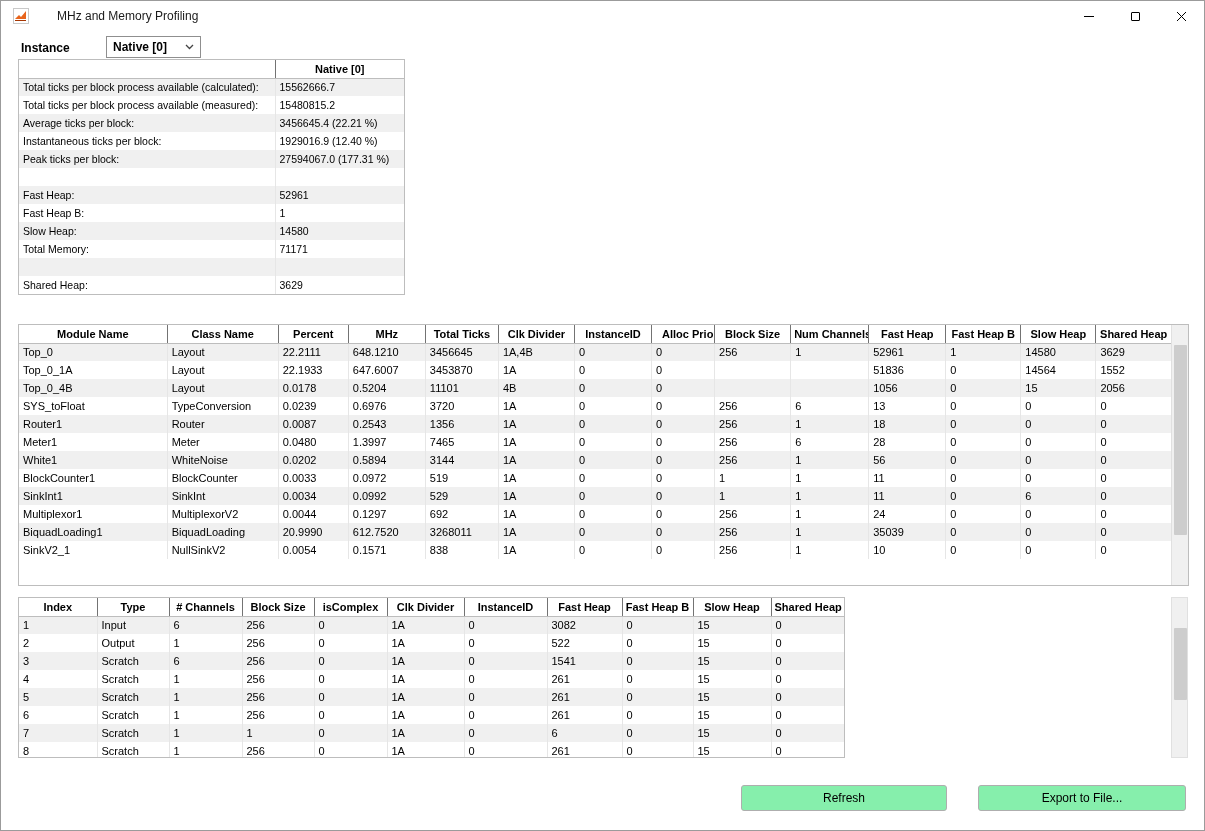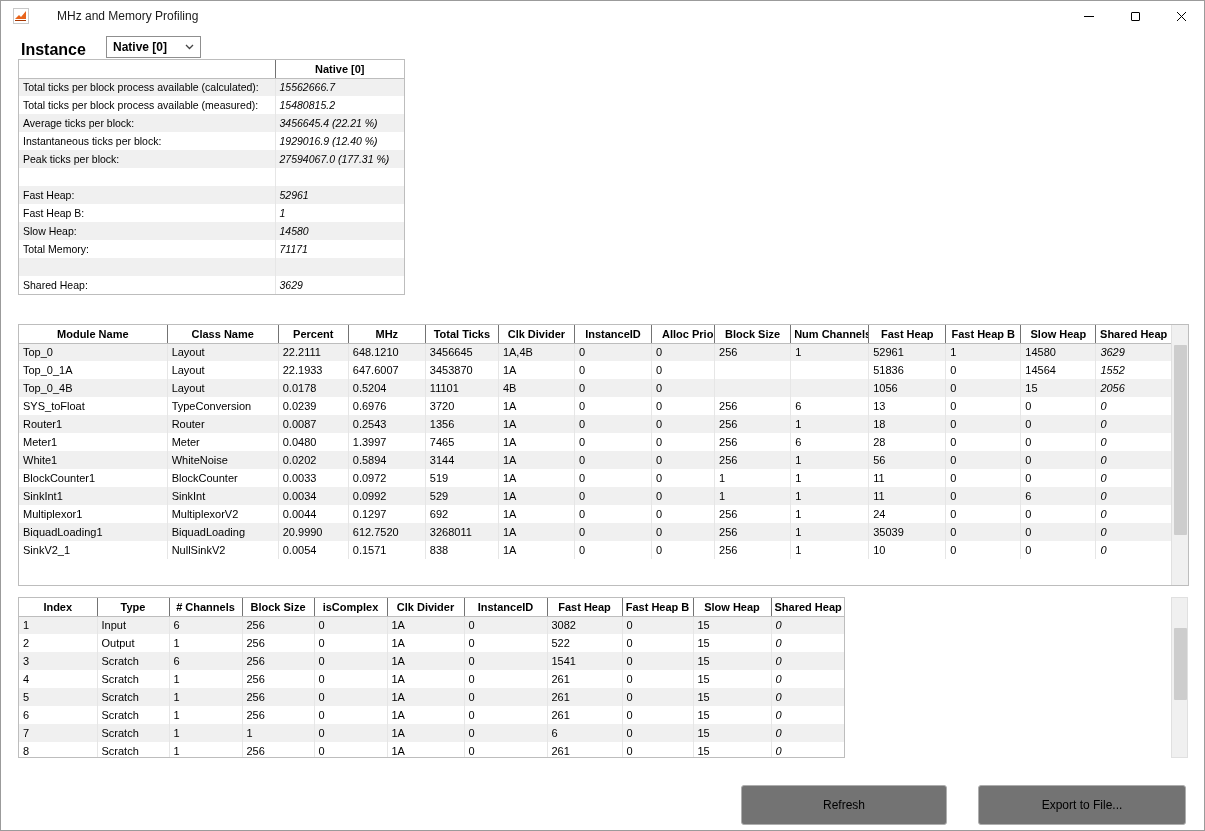--- a/index.html
+++ b/index.html
@@ -12,41 +12,41 @@
   }
   
   .titlebar { position:absolute; left:0; top:0; width:100%; height:30px; background:#ffffff; display:flex; align-items:center; }
   .app-icon { margin-left:12px; width:16px; height:16px; display:inline-flex; }
   .win-title { margin-left:28px; font-size:12px; color:#1a1a1a; }
   .win-controls { position:absolute; right:0; top:0; height:30px; display:flex; }
   .win-btn { width:46px; height:30px; background:transparent; border:none; display:flex; align-items:center; justify-content:center; cursor:default; }
   .glyph-min { width:10px; height:0; border-bottom:1px solid #000; display:block; }
   .glyph-max { width:9px; height:9px; border:1px solid #000; border-radius:1px; display:block; }
   
-  .instance-label { position:absolute; left:20px; top:40px; font-size:16px; font-weight:bold; color:#000; }
+  .instance-label { position:absolute; left:20px; top:40px; font-size:12px; font-weight:bold; color:#000; }
   .instance-select {
     position:absolute; left:105px; top:35px; width:95px; height:22px;
     background:#fff; border:1px solid #8f8f8f;
     display:flex; align-items:center; justify-content:space-between;
     padding:0 6px; font-size:12px; font-weight:bold; cursor:default;
   }
   
   table { border-collapse:collapse; table-layout:fixed; background:#fff; }
   .tbl th {
     height:18px; font-size:11px; font-weight:bold; text-align:center;
     background:#ffffff; border-right:1px solid #737373; border-bottom:1px solid #bdbdbd;
     padding:0 3px; white-space:nowrap; overflow:hidden;
   }
   .tbl th:last-child { border-right:none; }
   .tbl td {
     height:18px; font-size:11px; text-align:left; color:#000;
     border-right:1px solid #e6e6e6; padding:0 4px;
     white-space:nowrap; overflow:hidden;
   }
-  .tbl td:last-child { border-right:none;font-style:italic; }
+  .tbl td:last-child { border-right:none; }
   .tbl tbody tr:nth-child(odd) { background:#f0f0f0; }
   .tbl tbody tr:nth-child(even) { background:#ffffff; }
   
   .summary-wrap { position:absolute; left:17px; top:58px; width:387px; border:1px solid #bdbdbd; overflow:hidden; background:#fff; }
   .summary { width:100%; }
   .summary th.s-lbl { width:256px; }
   .summary th.s-val { width:129px; }
   .summary td { font-size:10.5px; }
   
   .mid-wrap { position:absolute; left:17px; top:323px; width:1171px; height:262px; border:1px solid #bdbdbd; background:#fff; overflow:hidden; }
@@ -69,21 +69,21 @@
   .buf th:nth-child(11){width:73px;}
   
   .vscroll { position:absolute; width:17px; background:#f0f0f0; border-left:1px solid #e0e0e0; }
   .vscroll .thumb { position:absolute; left:2px; width:13px; background:#cdcdcd; border-radius:1px; }
   .mid-scroll { right:0; top:0; height:260px; }
   .mid-scroll .thumb { top:20px; height:190px; }
   .buf-scroll { left:1170px; top:596px; height:161px; border:1px solid #e0e0e0; }
   .buf-scroll .thumb { top:30px; height:72px; }
   
   .btn {
-    position:absolute; height:40px; background:#737373; border:1px solid #aeaeae;
+    position:absolute; height:26px; background:#86efac; border:1px solid #aeaeae;
     border-radius:3px; font-size:12px; font-family:"Liberation Sans", sans-serif; color:#000; cursor:default;
   }
   .btn-refresh { left:740px; top:784px; width:206px; }
   .btn-export  { left:977px; top:784px; width:208px; }
 </style>
 </head>
 <body>
 
 <div class="window">
 

